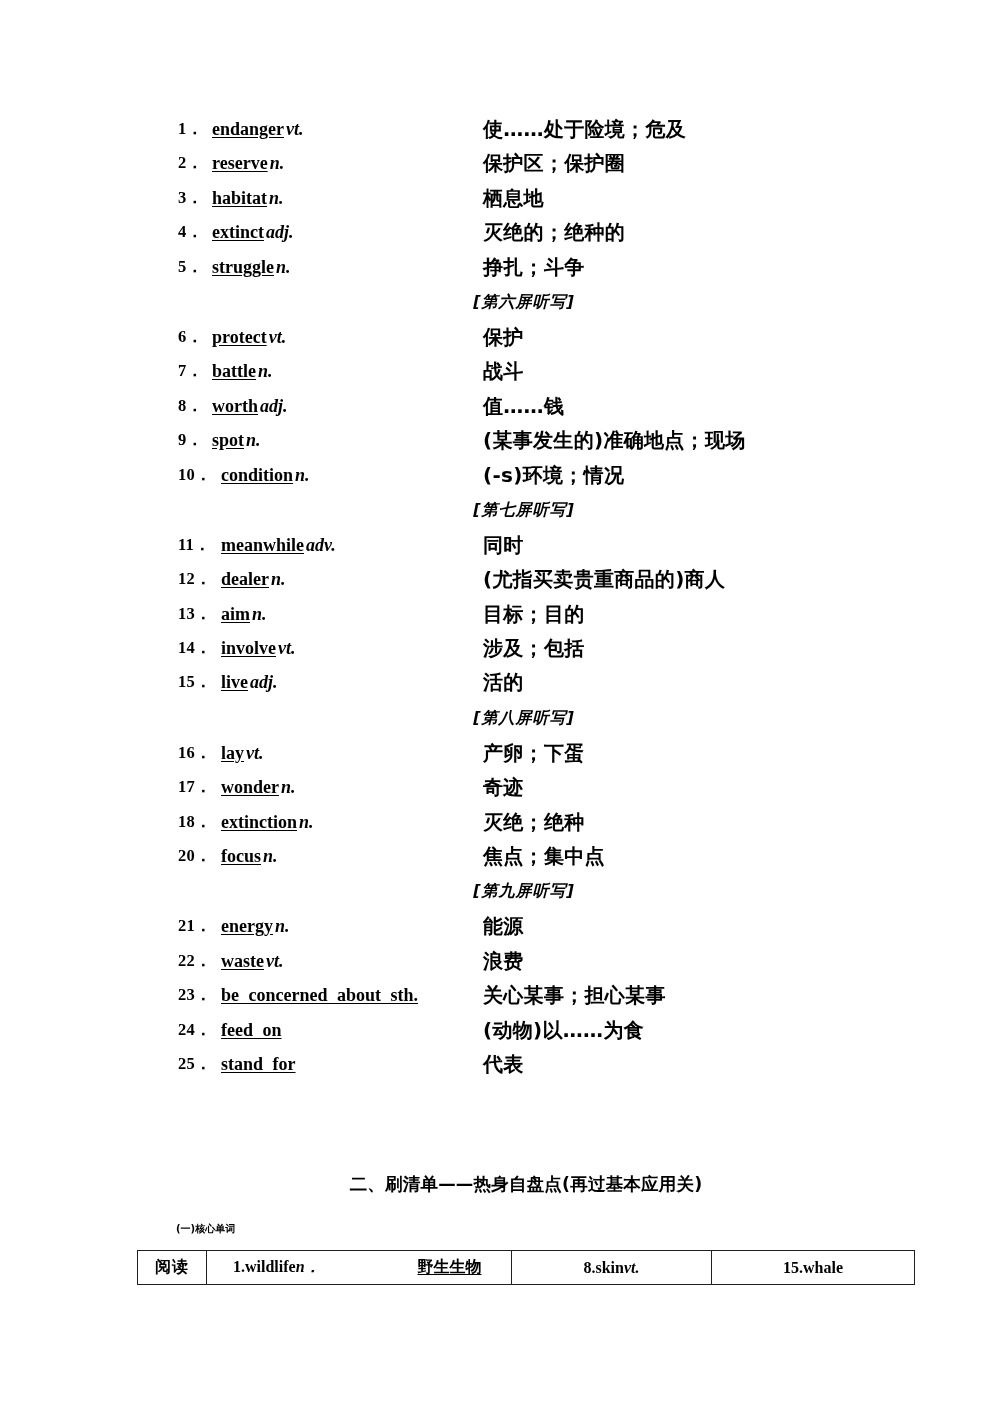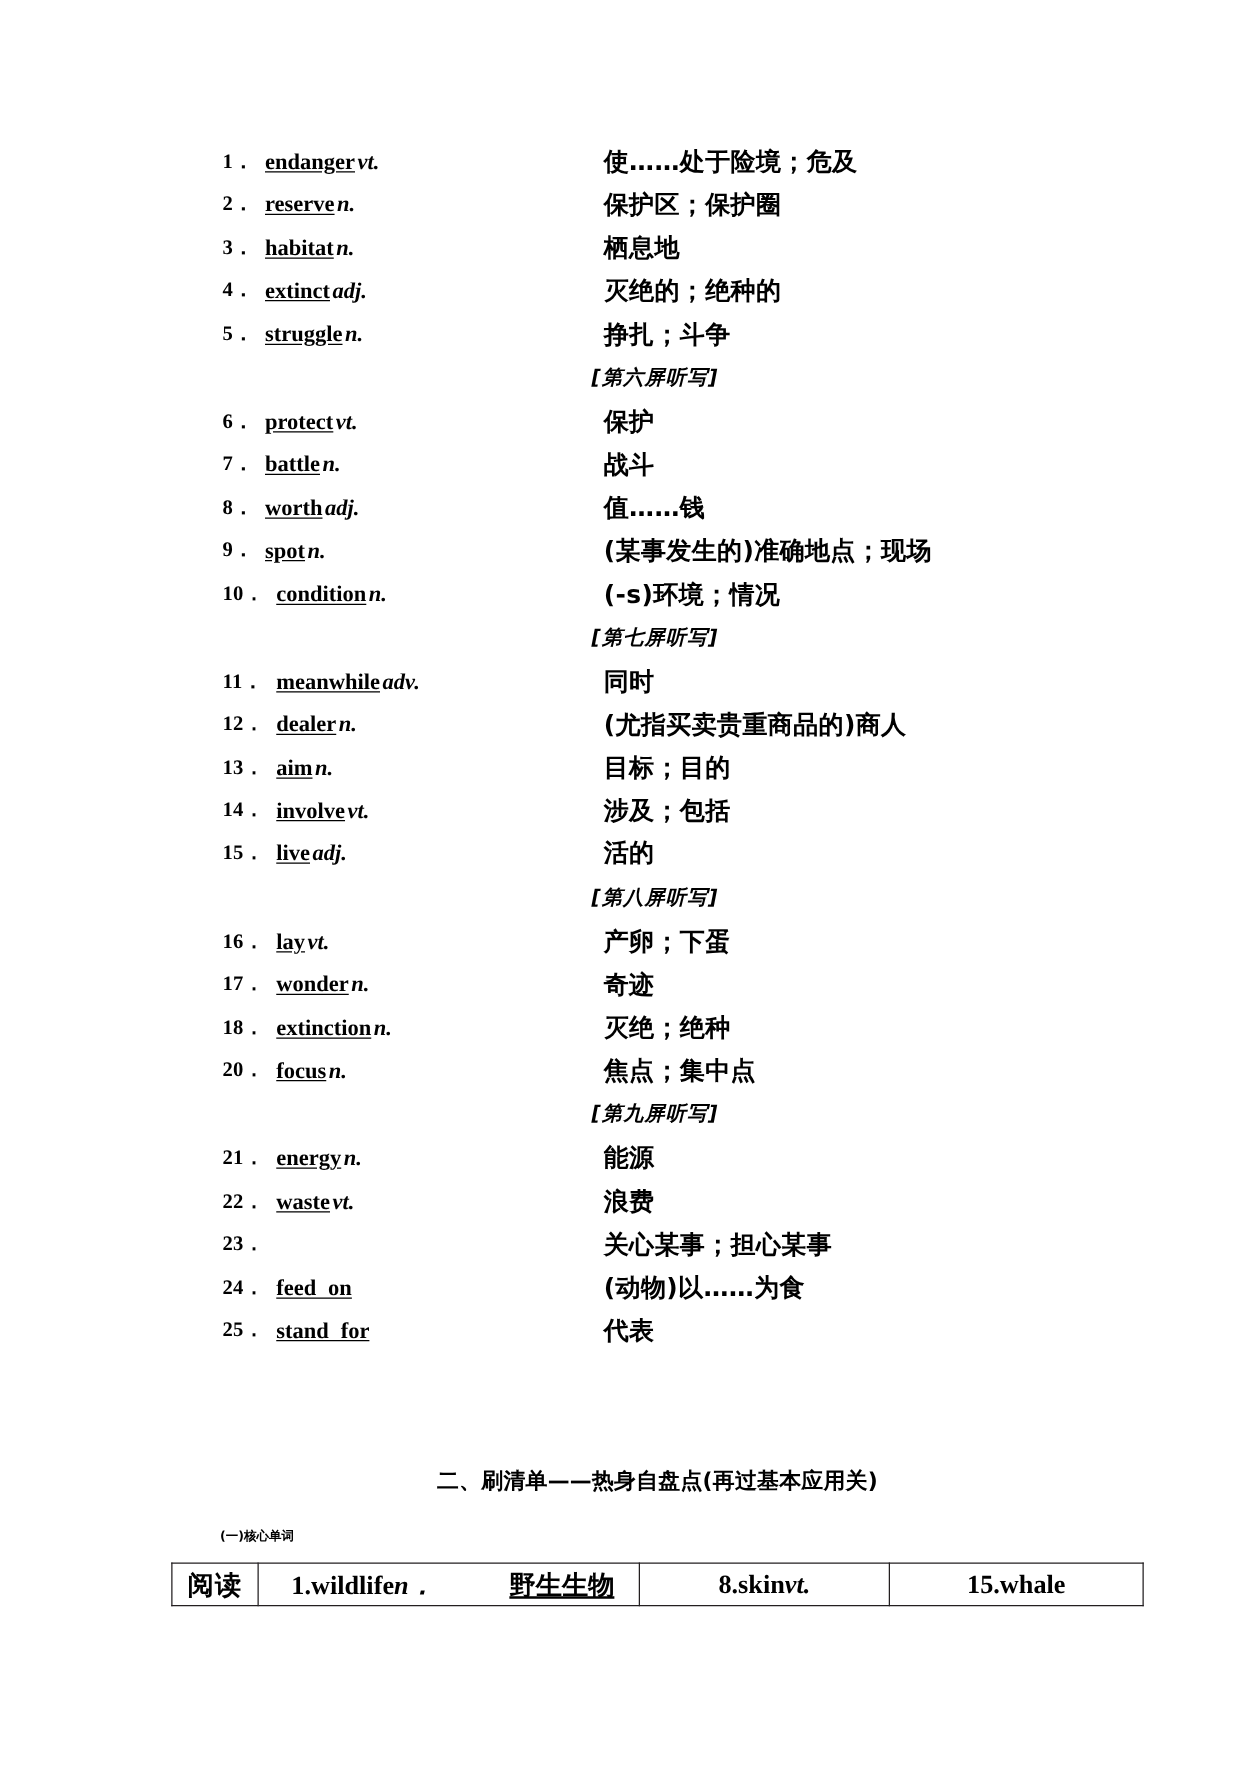--- a/index.html
+++ b/index.html
@@ -130,21 +130,21 @@
     top: 1250px;
     width: 725px;
     border-collapse: collapse;
     table-layout: fixed;
   }
   .word-table td {
     border: 1px solid #231f20;
     height: 33px;
     padding: 0 6px;
     vertical-align: middle;
-    font-size: 21px;
+    font-size: 16px;
     font-weight: bold;
     text-align: center;
   }
   .col-label  { width: 56px; }
   .col-first  { width: 292px; }
   .col-second { width: 187px; }
   .col-third  { width: 190px; }
 
   .cell-cn {
     font-family: "DejaVu Sans", "Liberation Sans", sans-serif;
@@ -294,20 +294,21 @@
       <span class="voc-term"><span class="w">energy</span><span class="pos">n.</span></span>
       <span class="voc-def">能源</span>
     </div>
     <div class="voc-row two-digit">
       <span class="voc-num wide">22．</span>
       <span class="voc-term"><span class="w">waste</span><span class="pos">vt.</span></span>
       <span class="voc-def">浪费</span>
     </div>
     <div class="voc-row two-digit">
       <span class="voc-num wide">23．</span>
+      <span class="voc-term"><span class="phrase">be concerned about sth.</span></span>
       <span class="voc-def">关心某事；担心某事</span>
     </div>
     <div class="voc-row two-digit">
       <span class="voc-num wide">24．</span>
       <span class="voc-term"><span class="phrase">feed on</span></span>
       <span class="voc-def">(动物)以……为食</span>
     </div>
     <div class="voc-row two-digit">
       <span class="voc-num wide">25．</span>
       <span class="voc-term"><span class="phrase">stand for</span></span>

